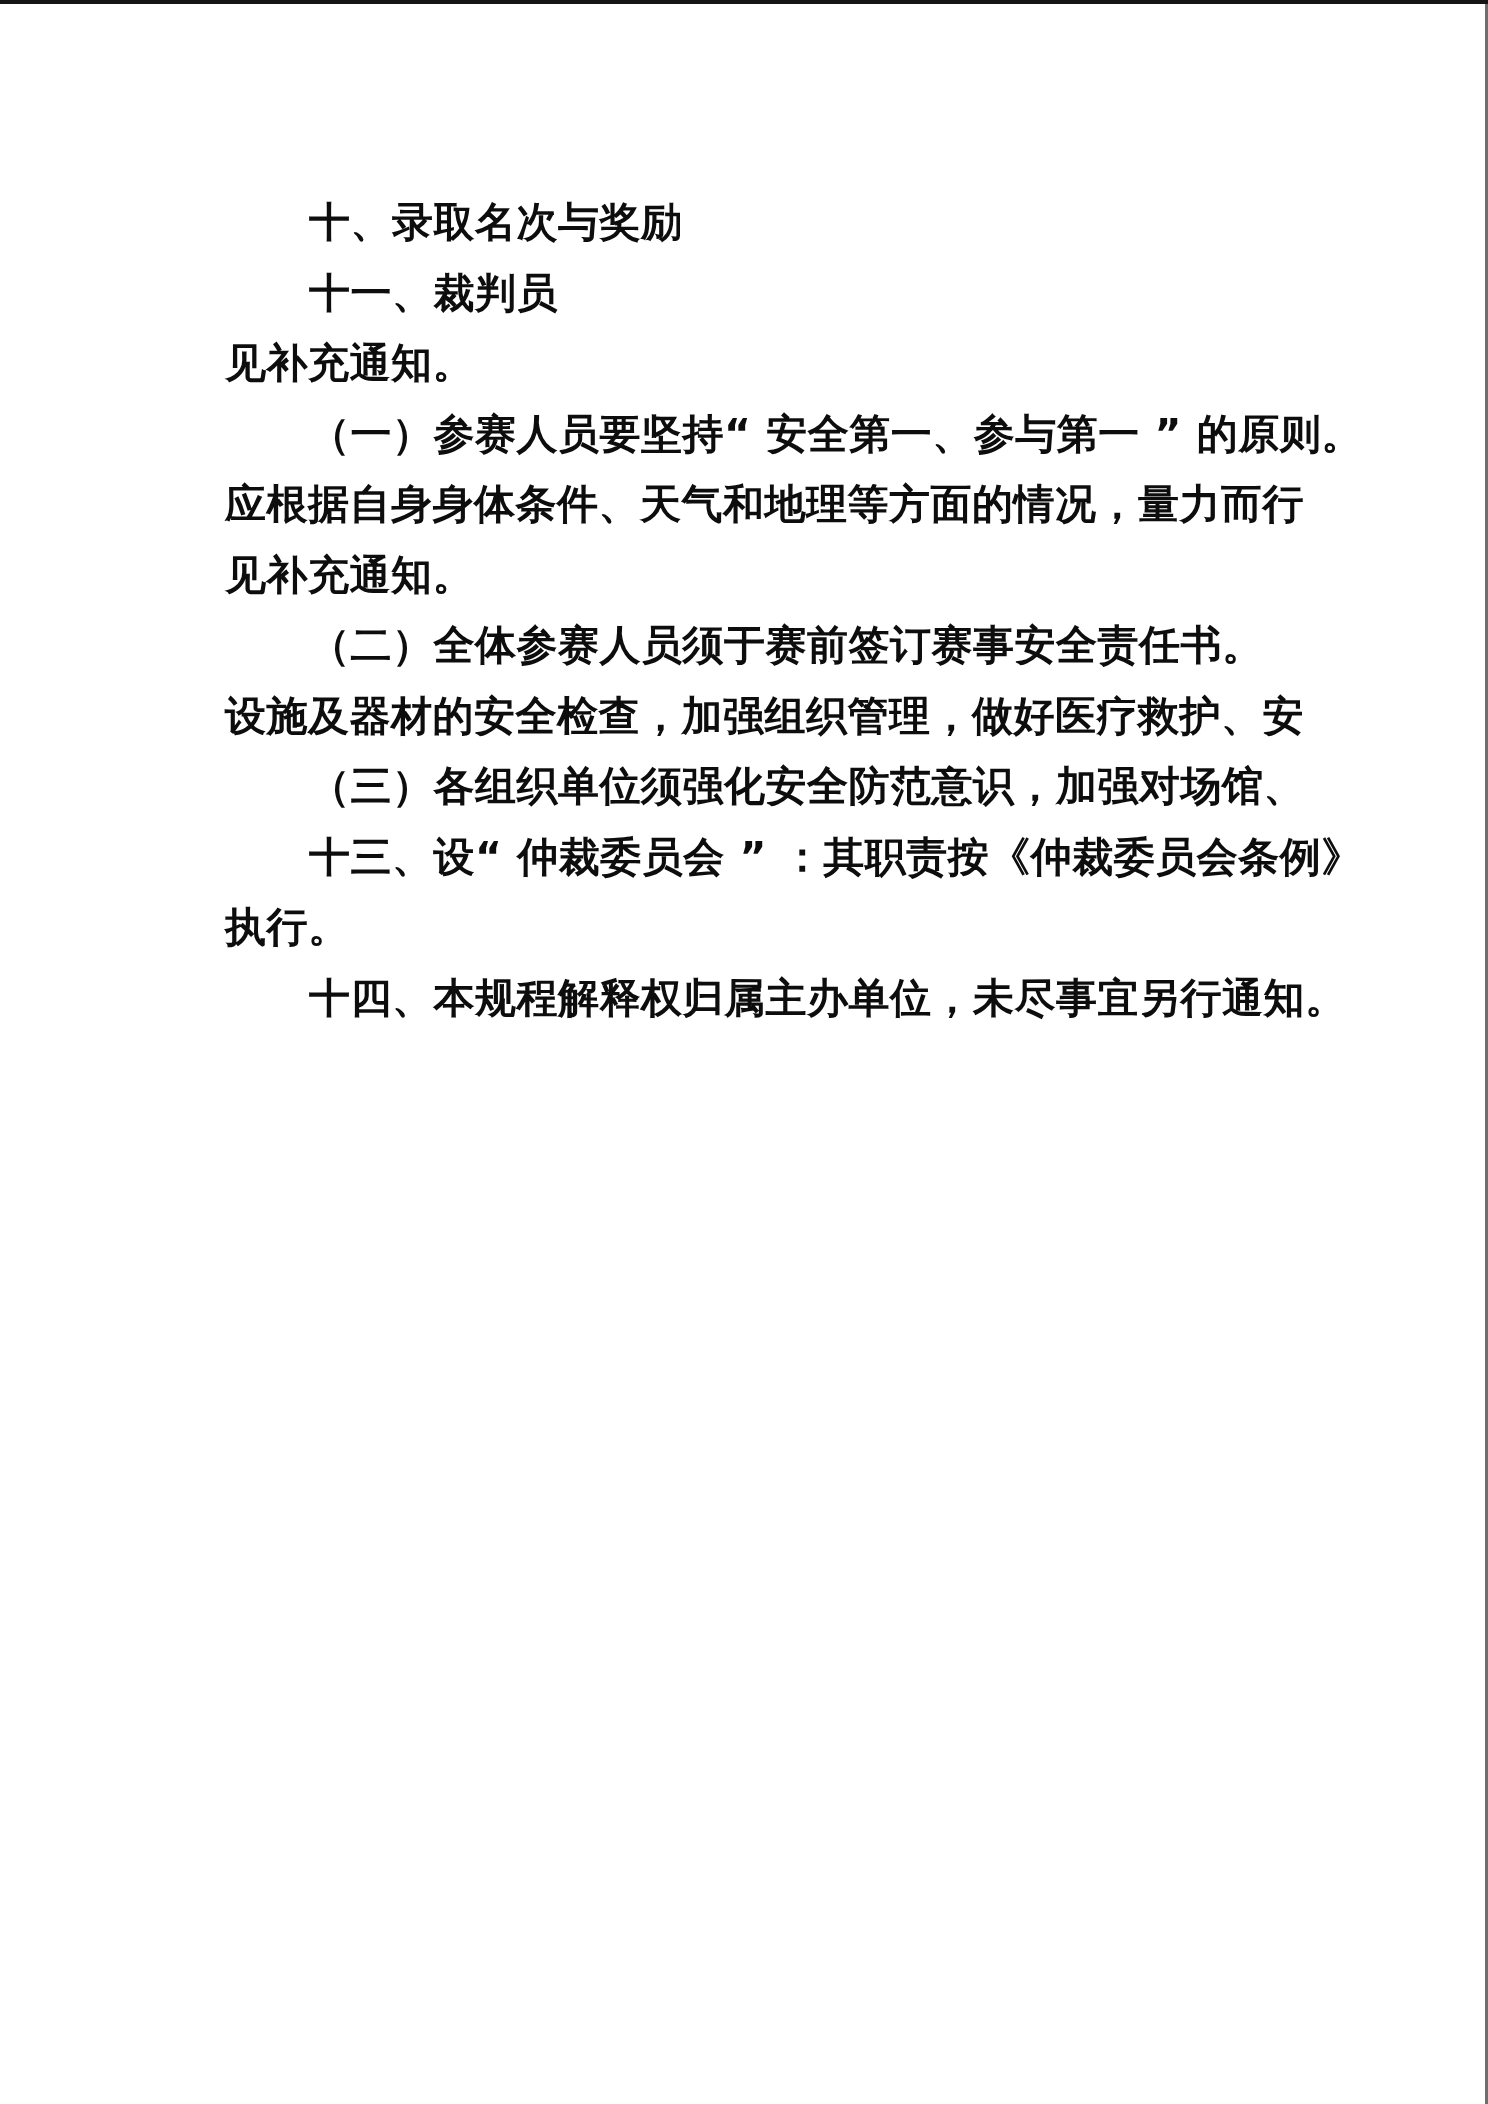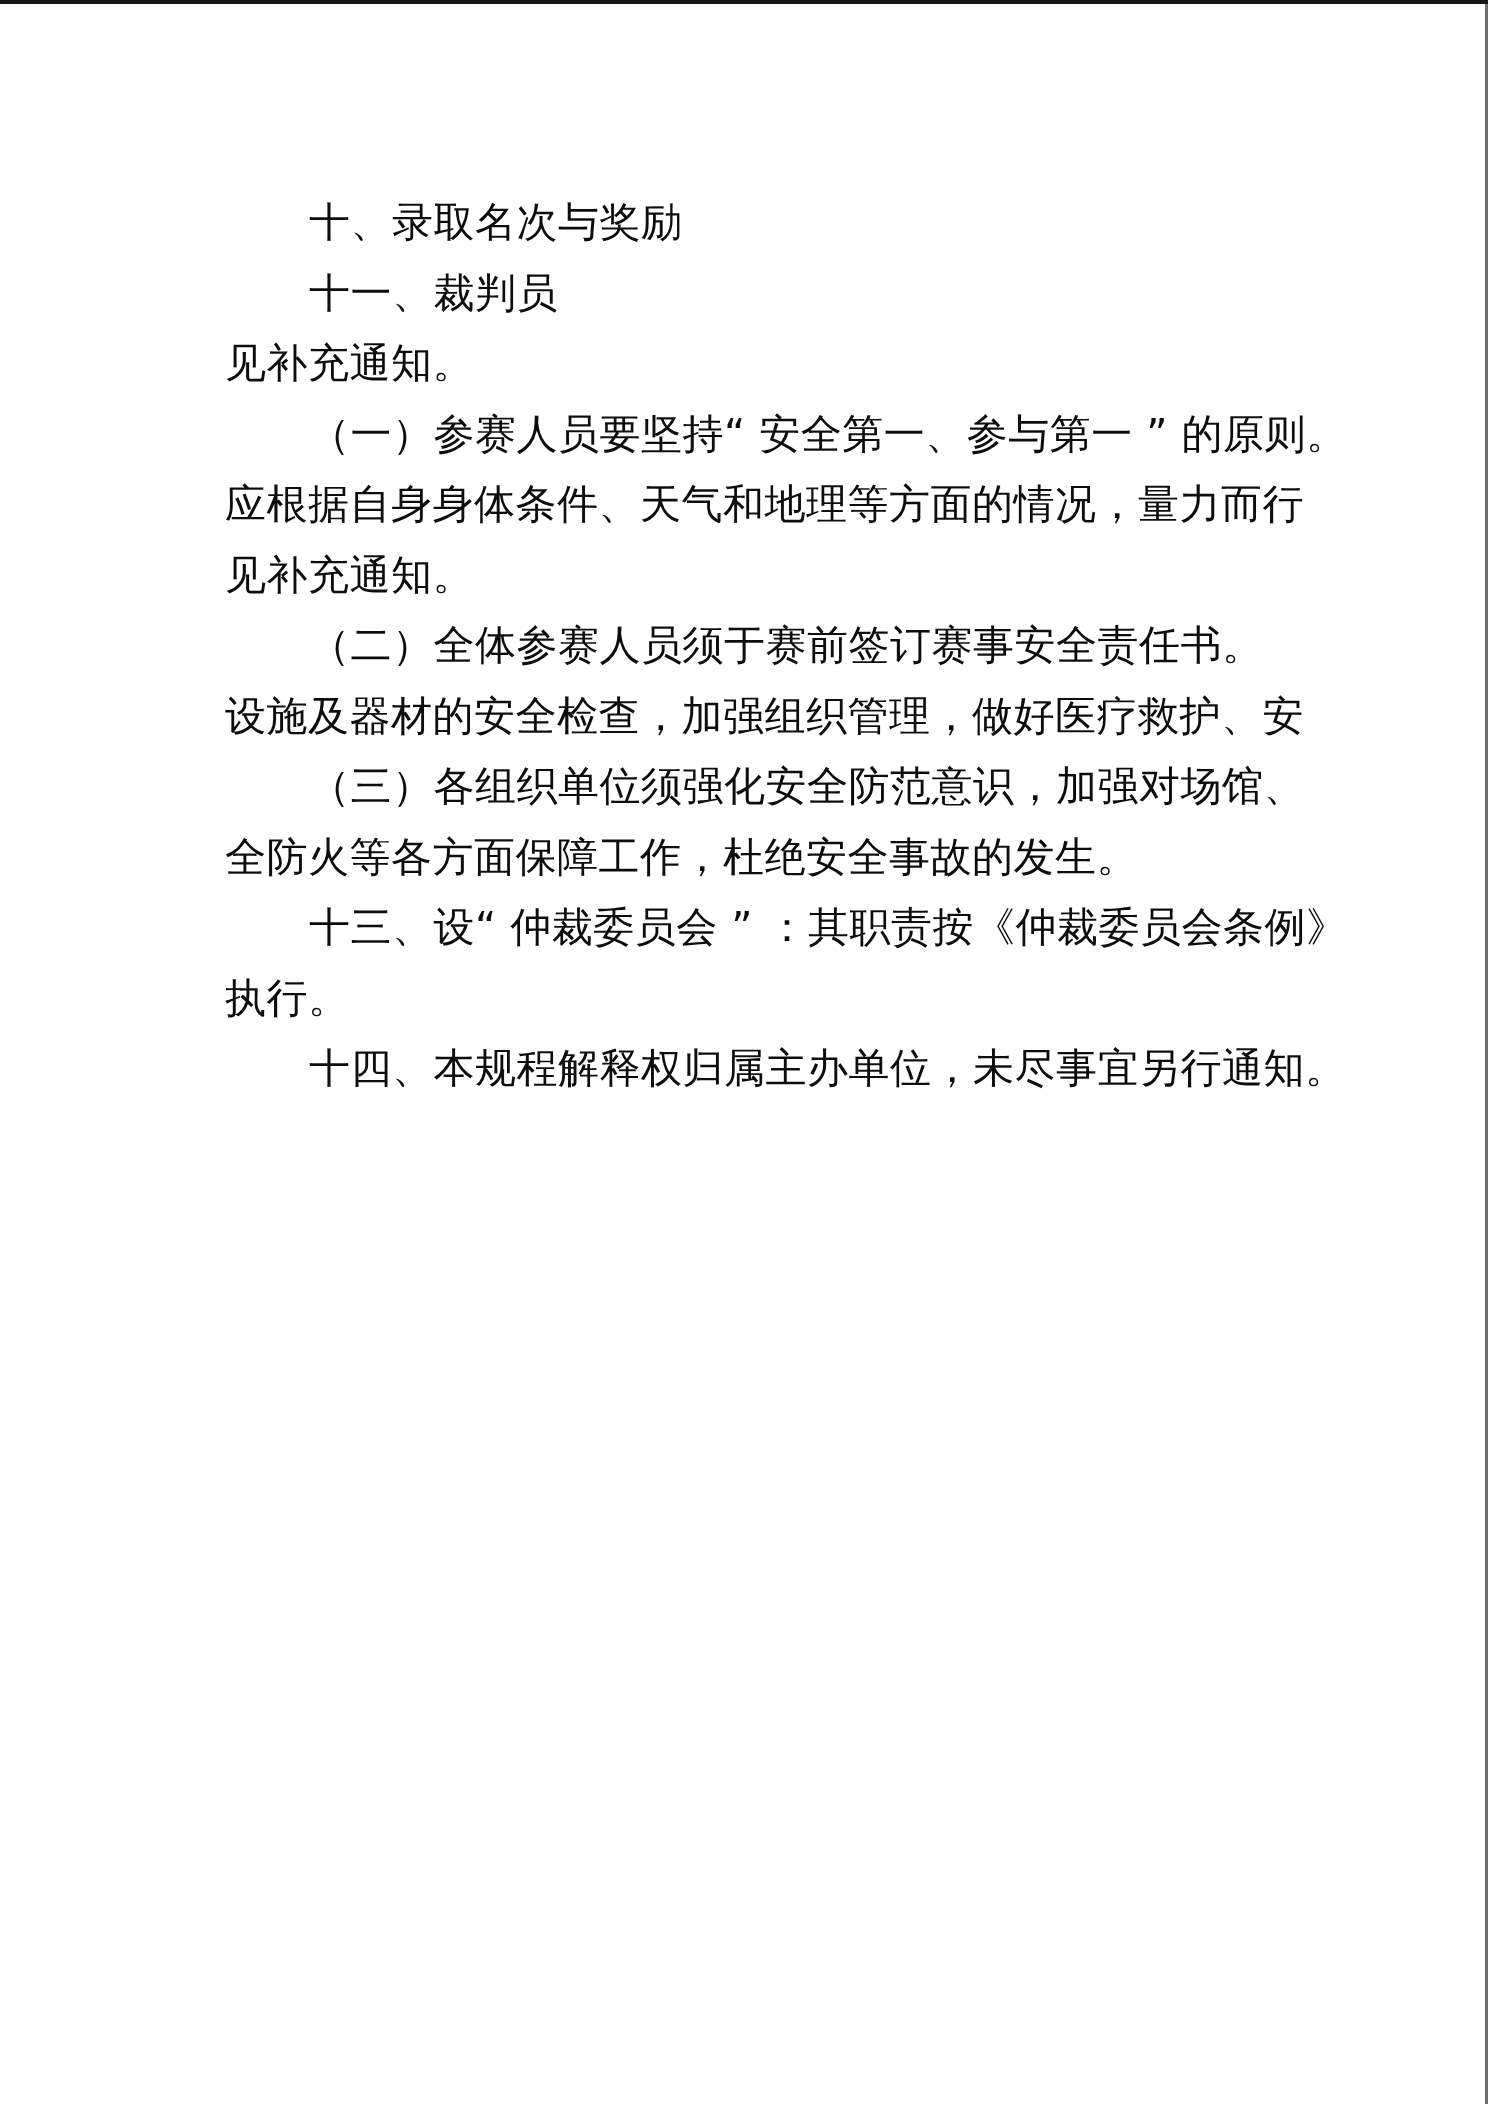--- a/index.html
+++ b/index.html
@@ -37,21 +37,21 @@
     background: #6e6e6e;
     z-index: 2;
   }
   .doc-body {
     position: absolute;
     left: 225px;
     top: 187px;
     width: 1070px;
     color: #0d0d0d;
     font-size: 41px;
-    font-weight: 400;
+    font-weight: 700;
     letter-spacing: 0.5px;
   }
   .doc-line {
     height: 70.5px;
     line-height: 70.5px;
     white-space: nowrap;
   }
   .ind {
     padding-left: 84px;
   }
@@ -66,18 +66,17 @@
   <div class="doc-body">
     <div class="doc-line ind">十、录取名次与奖励</div>
     <div class="doc-line ind">十一、裁判员</div>
     <div class="doc-line">见补充通知。</div>
     <div class="doc-line ind">（一）参赛人员要坚持“ 安全第一、参与第一 ” 的原则。</div>
     <div class="doc-line">应根据自身身体条件、天气和地理等方面的情况，量力而行</div>
     <div class="doc-line">见补充通知。</div>
     <div class="doc-line ind">（二）全体参赛人员须于赛前签订赛事安全责任书。</div>
     <div class="doc-line">设施及器材的安全检查，加强组织管理，做好医疗救护、安</div>
     <div class="doc-line ind">（三）各组织单位须强化安全防范意识，加强对场馆、</div>
-    <div class="doc-line">全防火等各方面保障工作，杜绝安全事故的发生。</div>
     <div class="doc-line ind">十三、设“ 仲裁委员会 ” ：其职责按《仲裁委员会条例》</div>
     <div class="doc-line">执行。</div>
     <div class="doc-line ind">十四、本规程解释权归属主办单位，未尽事宜另行通知。</div>
   </div>
 </div>
 
 </body></html>

